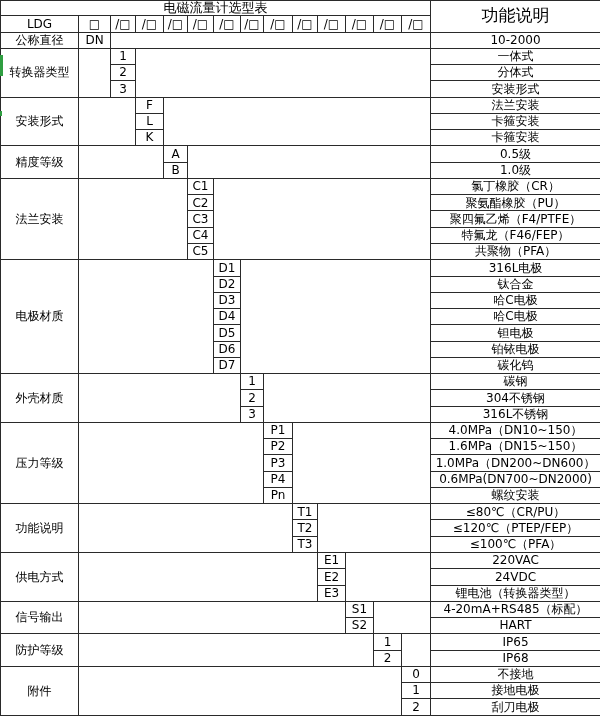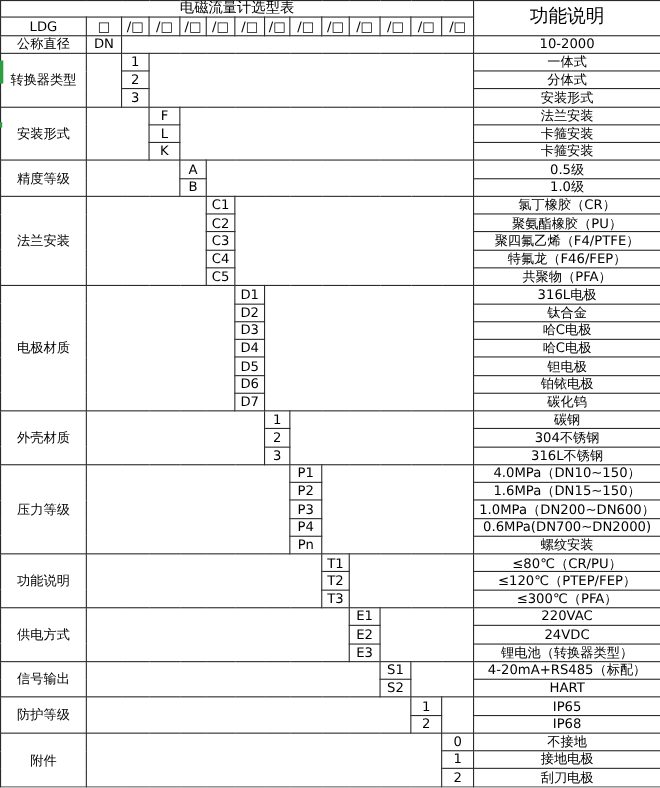--- a/index.html
+++ b/index.html
@@ -218,21 +218,21 @@
         <td>T1</td>
         <td colspan="4" rowspan="3"></td>
         <td>≤80℃（CR/PU）</td>
       </tr>
       <tr>
         <td>T2</td>
         <td>≤120℃（PTEP/FEP）</td>
       </tr>
       <tr>
         <td>T3</td>
-        <td>≤300℃（PFA）</td>
+        <td>≤100℃（PFA）</td>
       </tr>
       <tr>
         <td rowspan="3">供电方式</td>
         <td colspan="9" rowspan="3"></td>
         <td>E1</td>
         <td colspan="3" rowspan="3"></td>
         <td>220VAC</td>
       </tr>
       <tr>
         <td>E2</td>

